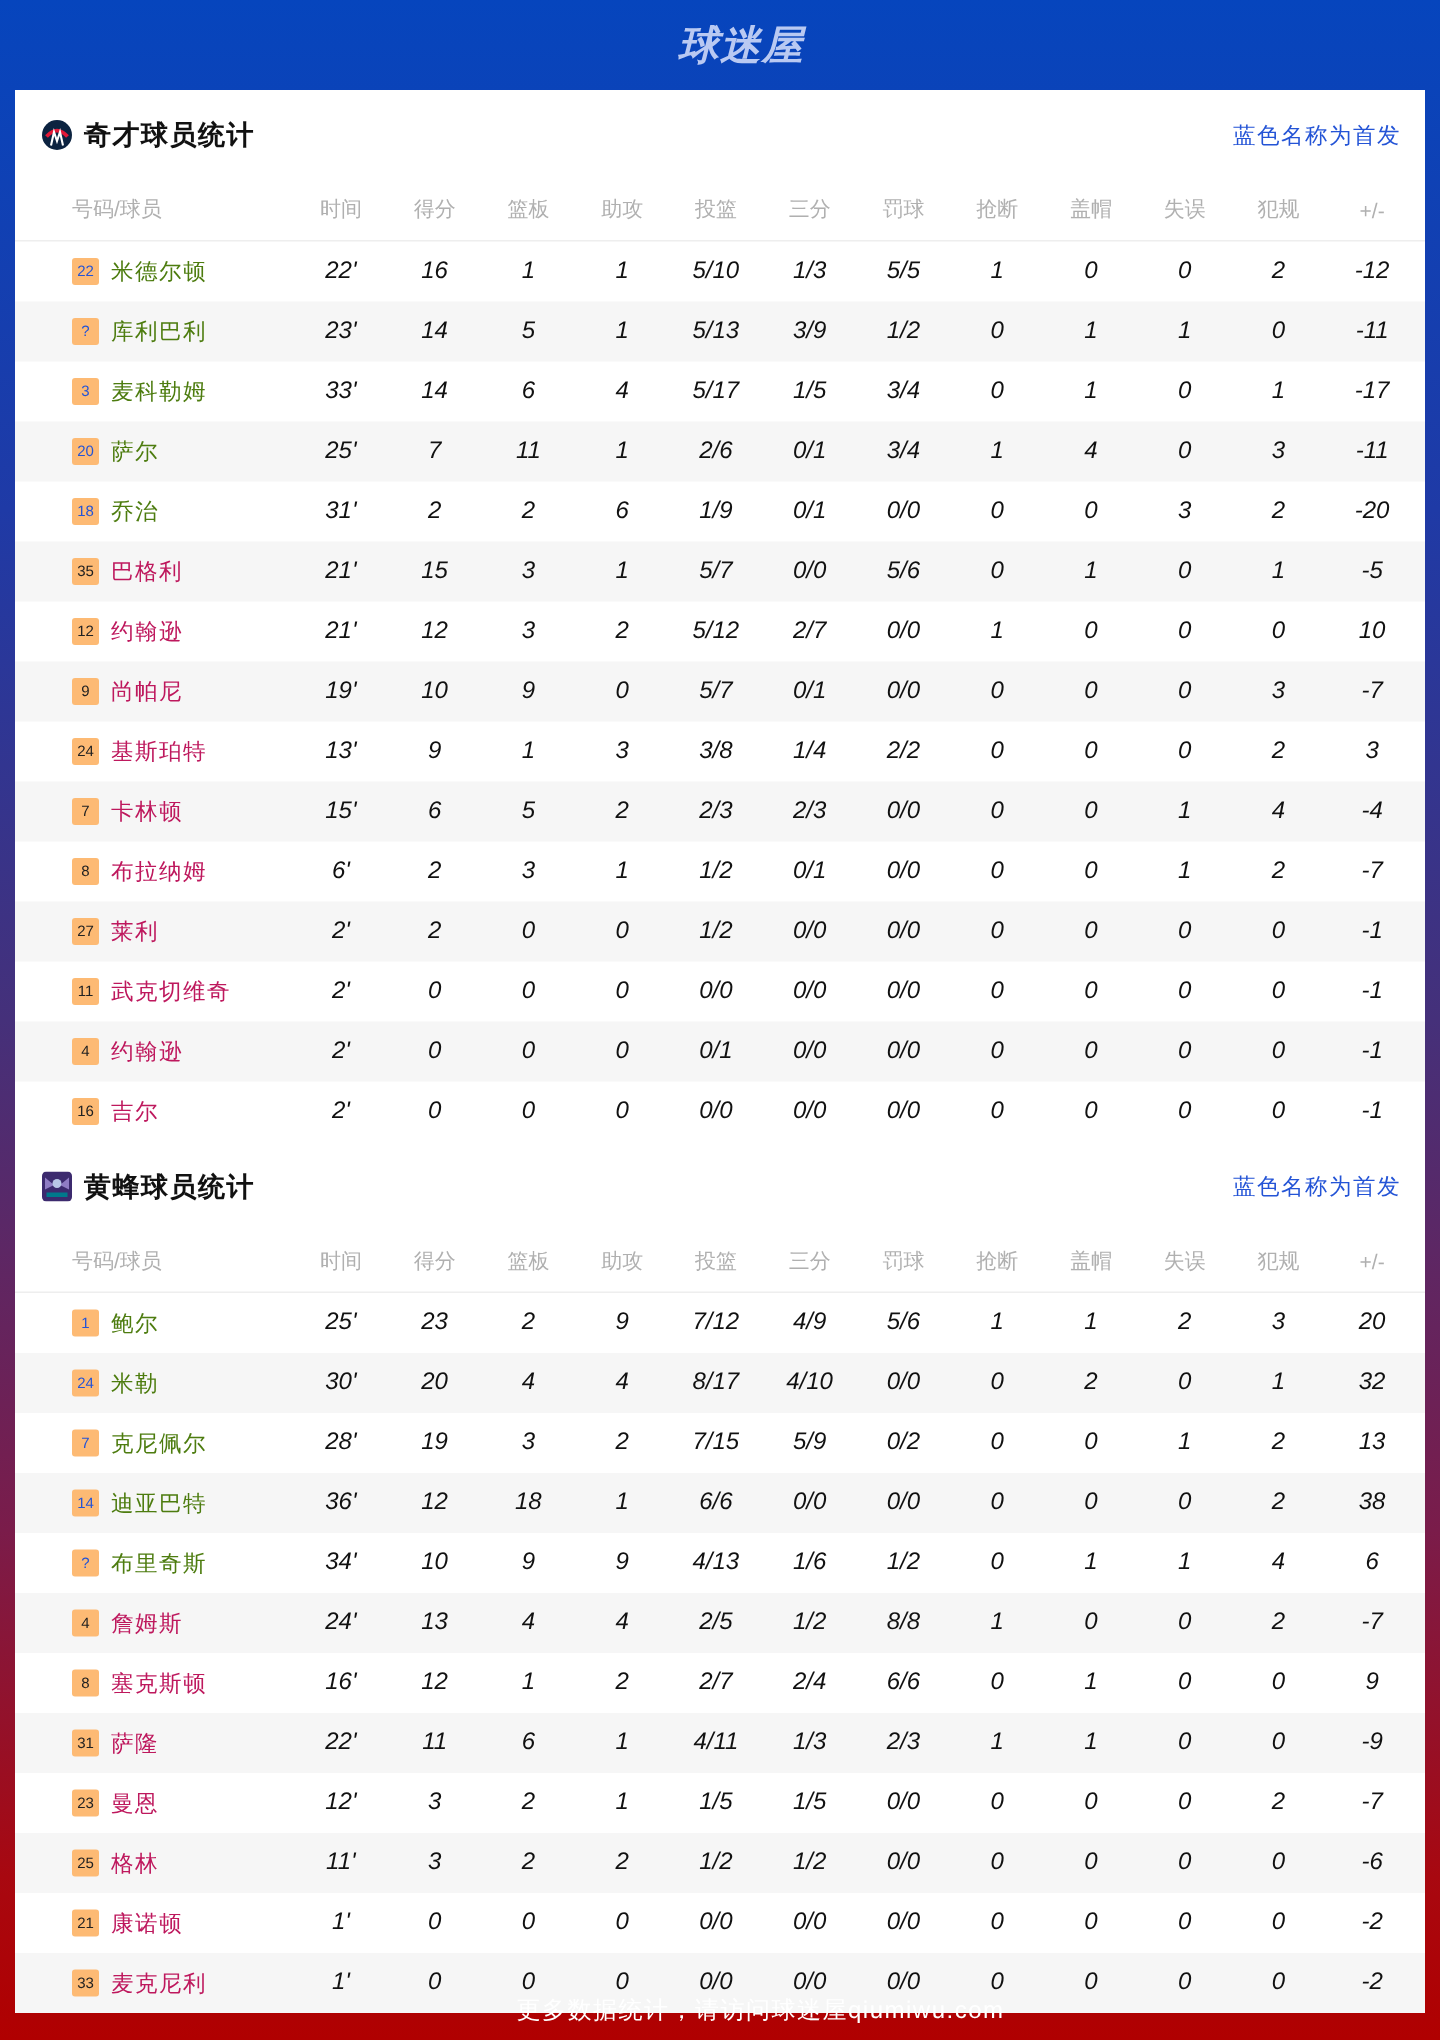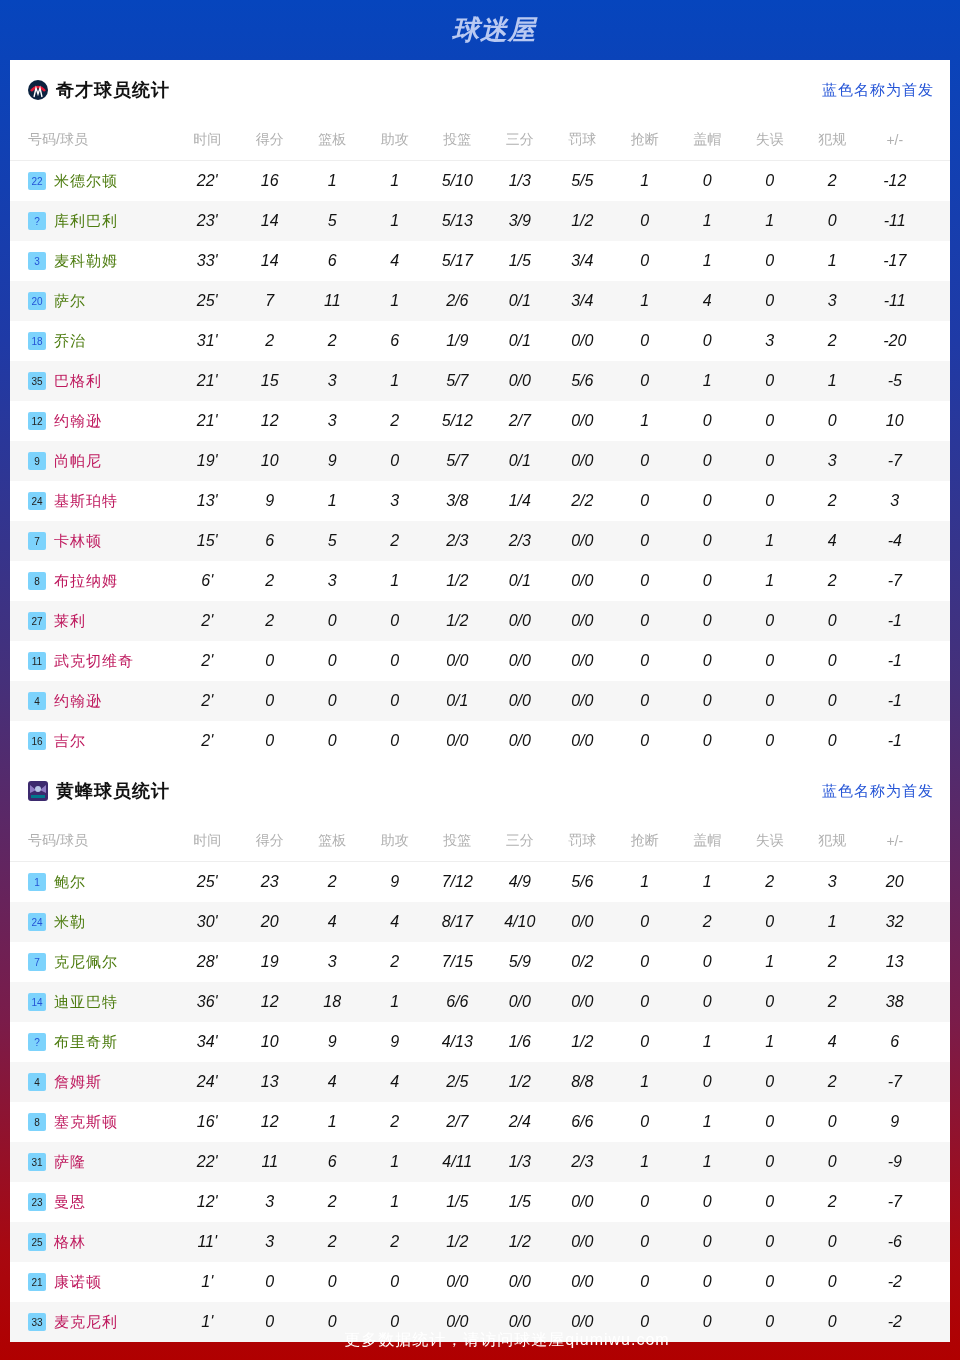--- a/index.html
+++ b/index.html
@@ -27,25 +27,25 @@
   .team-title { display: flex; align-items: center; }
   .team-logo { width: 20px; height: 20px; margin-right: 8px; }
   .team-name { font-size: 18px; color: #111; font-weight: bold; letter-spacing: 1px; text-align: center; }
   .starter-note { font-size: 15px; color: #2454d6; letter-spacing: 1px; }
   .stats-header, .stats-row {
     display: flex; align-items: center; height: 40px;
   }
   .stats-header { color: #b0b0b0; font-size: 14px; border-bottom: 1px solid #eeeeee; }
   .stats-row { font-size: 16px; color: #111; font-style: italic; }
   .stats-row.alt { background: #f6f6f6; }
-  .c-player { width: 166px; padding-left: 18px; display: flex; align-items: center; box-sizing: border-box; }
+  .c-player { width: 166px; padding-left: 18px; display: flex; align-items: center; box-sizing: border-box; margin-left: 20px; }
   .c { width: 62.5px; text-align: center; }
   .stats-header .c-player { font-style: normal; }
   .jersey {
-    width: 18px; height: 18px; background: #7dd3fc; font-size: 10px; font-style: normal;
+    width: 18px; height: 18px; background: #fdba74; font-size: 10px; font-style: normal;
     display: inline-flex; align-items: center; justify-content: center; color: #222;
     border-radius: 2px; margin-right: 8px;
   }
   .stats-row.starter .jersey { color: #2454d6; }
   .pname { font-style: normal; font-size: 15px; color: #be185d; letter-spacing: 1px; }
   .stats-row.starter .pname { color: #4d7c0f; text-align: right; }
   .footer {
     position: absolute; left: 0; top: 1320px; width: 960px; height: 40px;
     display: flex; align-items: center; justify-content: center;
     color: #ffffff; font-size: 16px; letter-spacing: 1px; padding-left: 27px;

